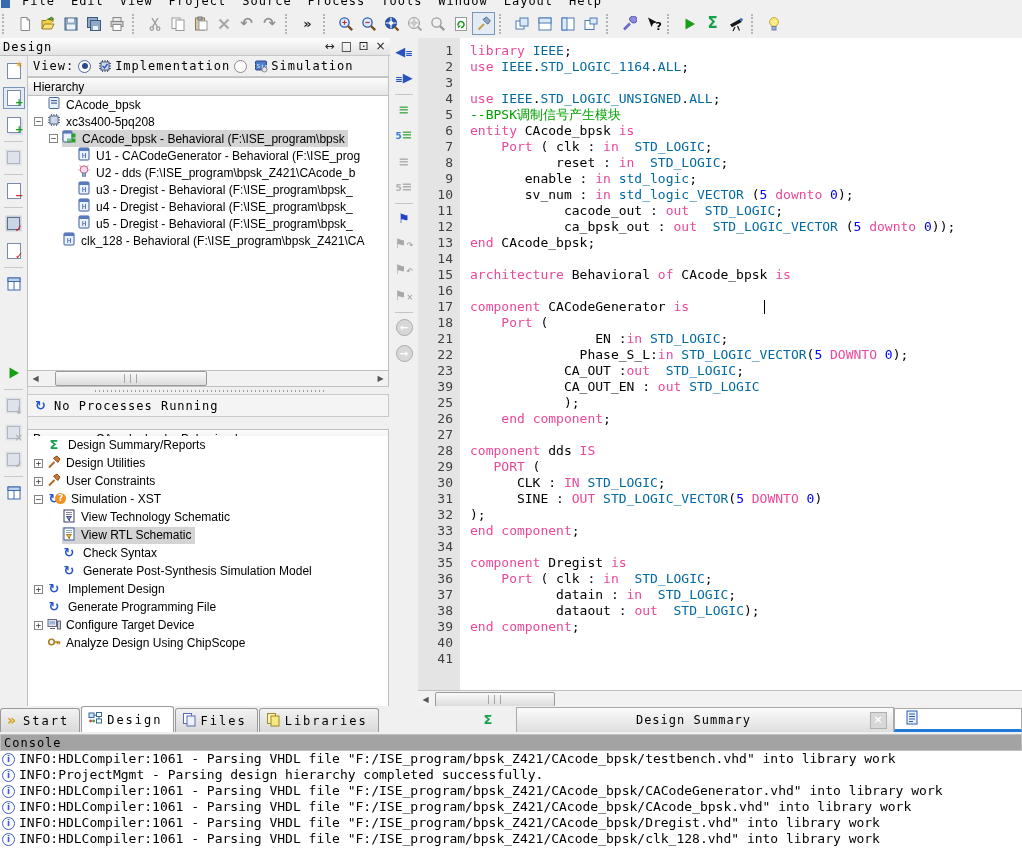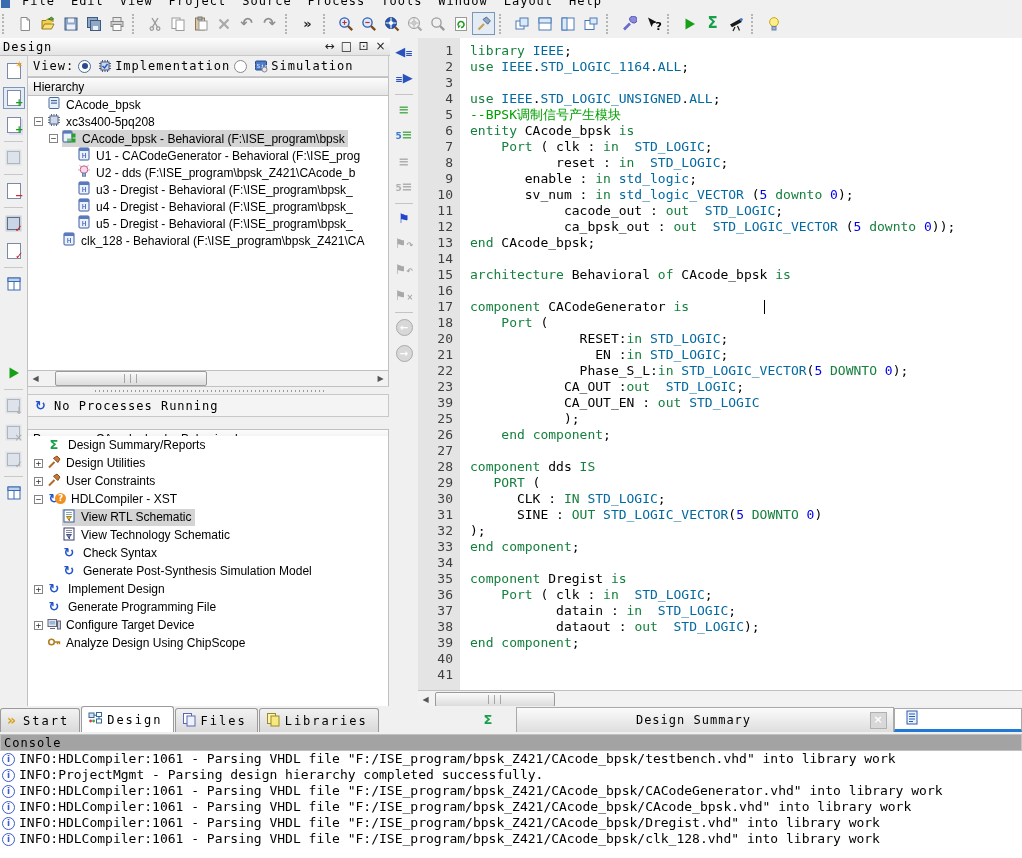--- a/index.html
+++ b/index.html
@@ -87,21 +87,21 @@
   .egly{font:bold 13px/14px "DejaVu Sans",sans-serif;}
   .circb{display:inline-block;width:15px;height:15px;border-radius:50%;background:#d8d8d8;border:1px solid #aaa;
          color:#fff;font:bold 10px/15px "DejaVu Sans",sans-serif;text-align:center;}
   
   #editor{position:absolute;left:418px;top:38px;width:604px;height:652px;background:#fff;overflow:hidden;}
   #gutter{position:absolute;left:0;top:0;width:42px;height:652px;background:#e4e4e4;}
   #code-lines{position:absolute;left:0;top:5px;width:604px;}
   .cline{height:16px;white-space:pre;font:13px/16px "DejaVu Sans Mono",monospace;display:flex;}
   .cline .ln{width:42px;flex:none;text-align:right;padding-right:7px;box-sizing:border-box;color:#404040;}
   .cline .ct{padding-left:10px;}
-  .k{color:#15803d;margin-top:16px;} .t{color:#0369a1;} .c{color:#00a000;} .n{color:#0000f0;}
+  .k{color:#ec4899;margin-top:16px;} .t{color:#0369a1;} .c{color:#00a000;} .n{color:#0000f0;}
   #cursor{position:absolute;width:1px;height:14px;background:#000;}
   #ed-scroll{position:absolute;left:418px;top:690px;width:604px;height:16px;background:#f2f2f2;
     border-top:1px solid #c0c0c0;display:flex;align-items:center;}
   
   #btabs{position:absolute;left:0;top:706px;width:460px;height:26px;display:flex;align-items:flex-end;background:#f0f0f0;}
   .btab{height:23px;display:flex;align-items:center;padding:0 10px 0 6px;border:1px solid #9a9a9a;border-bottom:none;
         border-radius:3px 3px 0 0;background:linear-gradient(#f2f2f2,#d9d9d9);margin-right:1px;
         font-family:"DejaVu Sans Mono",monospace;letter-spacing:2px;}
   .btab.sel{background:#fff;height:25px;}
   .btab .tico{margin-right:5px;}
@@ -596,43 +596,43 @@
               <path d="M2 12.5L7.5 7" stroke="#b06a2a" stroke-width="2"></path>
               <path d="M6.5 3.2L10 1l3 3-2.2 3.5z" fill="#c87a3a" stroke="#8a4a1a"></path>
             </svg></span>
           <span class="lbl">User Constraints</span>
         </span>
       </div>
       <div class="trow" style="padding-left: 6px;">
         <span class="exp">−</span>
         <span class="selwrap">
           <span class="tico"><span class="ticg"><span class="proc">↻</span><span class="qmark">?</span></span></span>
-          <span class="lbl">HDLCompiler - XST</span>
+          <span class="lbl">Simulation - XST</span>
+        </span>
+      </div>
+      <div class="trow" style="padding-left: 21px;">
+        <span class="expspace"></span>
+        <span class="selwrap">
+          <span class="tico"><svg width="14" height="14" viewBox="0 0 14 14">
+              <rect x="2" y="1" width="10" height="12" fill="#fff" stroke="#3a3a6a"></rect>
+              <path d="M4 3.5h6M4 5.5h6" stroke="#889"></path>
+              <path d="M4.5 7.5h5l-2 2.5v2z" fill="#8090c0" stroke="#40508a"></path>
+            </svg></span>
+          <span class="lbl">View Technology Schematic</span>
         </span>
       </div>
       <div class="trow sel" style="padding-left: 21px;">
         <span class="expspace"></span>
         <span class="selwrap">
           <span class="tico"><svg width="14" height="14" viewBox="0 0 14 14">
               <rect x="2" y="1" width="10" height="12" fill="#fff" stroke="#3a5a9a"></rect>
               <path d="M4 3.5h6M4 5.5h6" stroke="#8aa"></path>
               <path d="M4.5 7.5h5l-2 2.5v2z" fill="#e8c040" stroke="#a08020"></path>
             </svg></span>
           <span class="lbl">View RTL Schematic</span>
-        </span>
-      </div>
-      <div class="trow" style="padding-left: 21px;">
-        <span class="expspace"></span>
-        <span class="selwrap">
-          <span class="tico"><svg width="14" height="14" viewBox="0 0 14 14">
-              <rect x="2" y="1" width="10" height="12" fill="#fff" stroke="#3a3a6a"></rect>
-              <path d="M4 3.5h6M4 5.5h6" stroke="#889"></path>
-              <path d="M4.5 7.5h5l-2 2.5v2z" fill="#8090c0" stroke="#40508a"></path>
-            </svg></span>
-          <span class="lbl">View Technology Schematic</span>
         </span>
       </div>
       <div class="trow" style="padding-left: 21px;">
         <span class="expspace"></span>
         <span class="selwrap">
           <span class="tico"><span class="tico proc">↻</span></span>
           <span class="lbl">Check Syntax</span>
         </span>
       </div>
       <div class="trow" style="padding-left: 21px;">
@@ -736,21 +736,20 @@
         <div class="cline"><span class="ln">9</span><span class="ct">       enable : <span class="k">in</span> <span class="t">std_logic</span>;</span></div>
         <div class="cline"><span class="ln">10</span><span class="ct">       sv_num : <span class="k">in</span> <span class="t">std_logic_VECTOR</span> (<span class="n">5</span> <span class="k">downto</span> <span class="n">0</span>);</span></div>
         <div class="cline"><span class="ln">11</span><span class="ct">            cacode_out : <span class="k">out</span>  <span class="t">STD_LOGIC</span>;</span></div>
         <div class="cline"><span class="ln">12</span><span class="ct">            ca_bpsk_out : <span class="k">out</span>  <span class="t">STD_LOGIC_VECTOR</span> (<span class="n">5</span> <span class="k">downto</span> <span class="n">0</span>));</span></div>
         <div class="cline"><span class="ln">13</span><span class="ct"><span class="k">end</span> CAcode_bpsk;</span></div>
         <div class="cline"><span class="ln">14</span><span class="ct"></span></div>
         <div class="cline"><span class="ln">15</span><span class="ct"><span class="k">architecture</span> Behavioral <span class="k">of</span> CAcode_bpsk <span class="k">is</span></span></div>
         <div class="cline"><span class="ln">16</span><span class="ct"></span></div>
         <div class="cline"><span class="ln">17</span><span class="ct"><span class="k">component</span> CACodeGenerator <span class="k">is</span></span></div>
         <div class="cline"><span class="ln">18</span><span class="ct">    <span class="k">Port</span> (</span></div>
-        <div class="cline"><span class="ln">20</span><span class="ct">              RESET:<span class="k">in</span> <span class="t">STD_LOGIC</span>;</span></div>
         <div class="cline"><span class="ln">21</span><span class="ct">                EN :<span class="k">in</span> <span class="t">STD_LOGIC</span>;</span></div>
         <div class="cline"><span class="ln">22</span><span class="ct">              Phase_S_L:<span class="k">in</span> <span class="t">STD_LOGIC_VECTOR</span>(<span class="n">5</span> <span class="k">DOWNTO</span> <span class="n">0</span>);</span></div>
         <div class="cline"><span class="ln">23</span><span class="ct">            CA_OUT :<span class="k">out</span>  <span class="t">STD_LOGIC</span>;</span></div>
         <div class="cline"><span class="ln">39</span><span class="ct">            CA_OUT_EN : <span class="k">out</span> <span class="t">STD_LOGIC</span></span></div>
         <div class="cline"><span class="ln">25</span><span class="ct">            );</span></div>
         <div class="cline"><span class="ln">26</span><span class="ct">    <span class="k">end</span> <span class="k">component</span>;</span></div>
         <div class="cline"><span class="ln">27</span><span class="ct"></span></div>
         <div class="cline"><span class="ln">28</span><span class="ct"><span class="k">component</span> dds <span class="k">IS</span></span></div>
         <div class="cline"><span class="ln">29</span><span class="ct">   <span class="k">PORT</span> (</span></div>
         <div class="cline"><span class="ln">30</span><span class="ct">      CLK : <span class="k">IN</span> <span class="t">STD_LOGIC</span>;</span></div>

